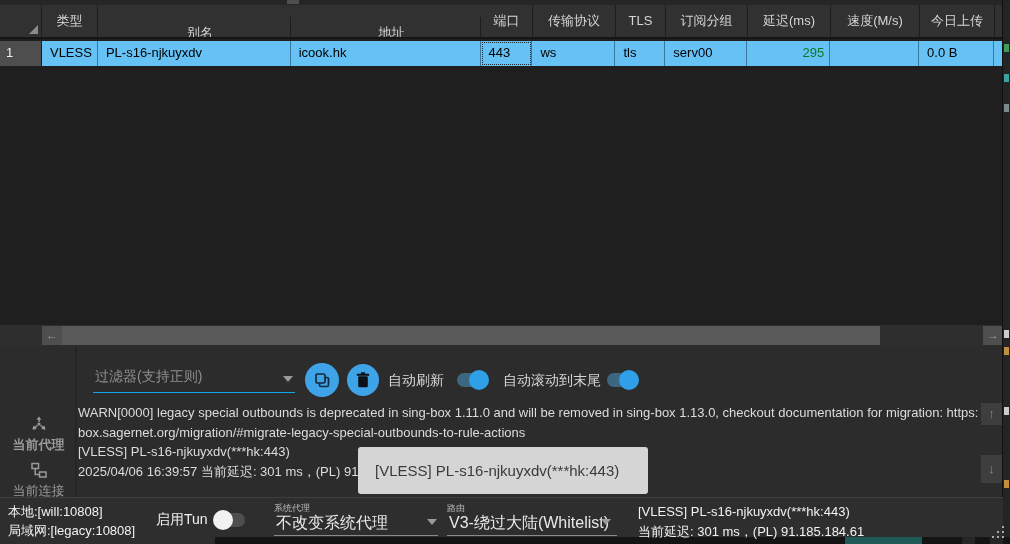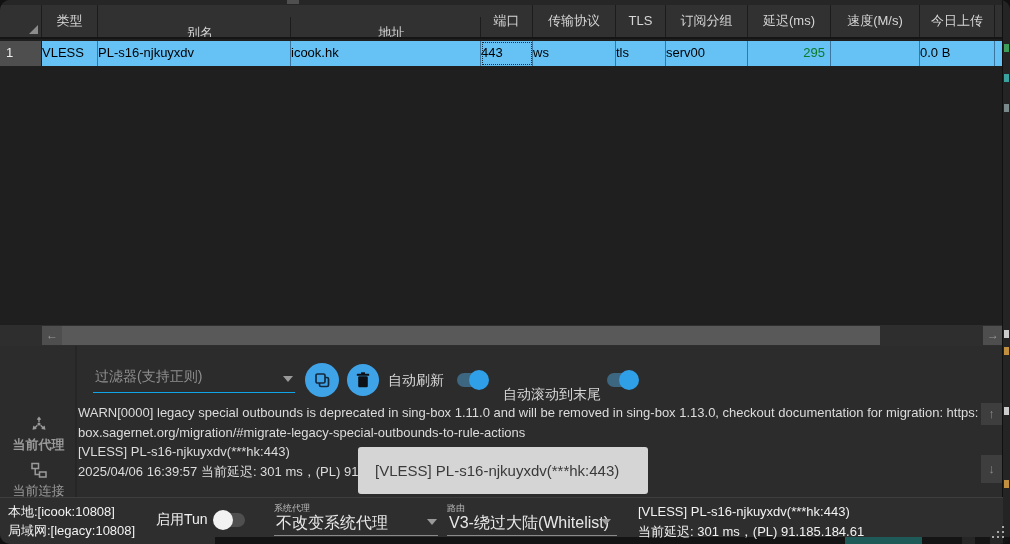--- a/index.html
+++ b/index.html
@@ -1,35 +1,35 @@
 <!DOCTYPE html>
 <html><head>
 <meta charset="utf-8">
 <style>
   html,body{margin:0;padding:0;background:#111;}
   .app{position:relative;width:1010px;height:544px;overflow:hidden;background:#262626;
-       font-family:"Liberation Sans","DejaVu Sans",sans-serif;border-radius:10px;-webkit-font-smoothing:antialiased;}
+       font-family:"Liberation Sans","DejaVu Sans",sans-serif;-webkit-font-smoothing:antialiased;}
   .abs{position:absolute;box-sizing:border-box;}
 
   
   .table-area{left:0;top:0;width:1003px;height:346px;background:#1f1f1f;}
   .topstrip{left:0;top:0;width:1003px;height:5px;background:#262626;}
   .notch{left:287px;top:0;width:12px;height:4px;background:#4f4f4f;}
   .thead{left:0;top:5px;width:1003px;height:34px;display:flex;background:#313131;border-bottom:2px solid #151515;}
   .hc{box-sizing:border-box;border-right:1px solid #1c1c1c;color:#d6d6d6;font-size:13px;line-height:32px;
       text-align:center;overflow:hidden;white-space:nowrap;}
   .hc.left{text-align:center;padding-left:12px;margin-top:12px;}
   .c0{width:42px}.c1{width:56px}.c2{width:193px}.c3{width:190px}.c4{width:52px}.c5{width:83px}
   .c6{width:50px}.c7{width:82px}.c8{width:83px}.c9{width:89px}.c10{width:75px}.c11{width:8px;border-right:none}
   .corner{position:relative;}
   .tri{position:absolute;right:3px;bottom:3px;width:0;height:0;
        border-left:9px solid transparent;border-bottom:9px solid #8c8c8c;}
   .trow{left:0;top:41px;width:1003px;height:25px;display:flex;}
   .rc{box-sizing:border-box;background:#66c1f5;border-right:1px solid rgba(12,45,75,.5);color:#000;
-      font-size:13px;line-height:24px;padding-left:0;overflow:hidden;white-space:nowrap;}
+      font-size:13px;line-height:24px;padding-left:8px;overflow:hidden;white-space:nowrap;}
   .rc.rownum{background:#4e4e4e;color:#f0f0f0;padding-left:6px;border-right:1px solid #1c1c1c;}
   .rc.dotted{outline:1px dotted #1d2b36;outline-offset:-2px;}
   .rc.lat{color:#0a7c28;text-align:right;padding-right:5px;padding-left:0;}
   
   .hscroll{left:0;top:325px;width:1003px;height:21px;background:#2e2e2e;}
   .hs-btn{position:absolute;top:1px;width:20px;height:19px;background:#4e4e4e;color:#9a9a9a;
           font-size:12px;line-height:19px;text-align:center;}
   .hs-thumb{position:absolute;left:62px;top:1px;width:818px;height:19px;background:#595959;}
 
   
@@ -173,21 +173,21 @@
         <rect x="0.8" y="1.8" width="12.4" height="2" rx="0.6" fill="#0d1117"></rect>
         <rect x="5" y="0.3" width="4" height="2" fill="#0d1117"></rect>
       </svg>
     </div>
 
     <div class="tlabel" style="left:388px;">自动刷新</div>
     <div class="toggle on" style="left:457px;top:27px;">
       <div class="knob"></div>
     </div>
 
-    <div class="tlabel" style="left:503px;margin-top:14px;">自动滚动到末尾</div>
+    <div class="tlabel" style="left:503px;">自动滚动到末尾</div>
     <div class="toggle on" style="left:607px;top:27px;">
       <div class="knob"></div>
     </div>
 
     <div class="log">
       <div class="logline">WARN[0000] legacy special outbounds is deprecated in sing-box 1.11.0 and will be removed in sing-box 1.13.0, checkout documentation for migration: https://sing-</div>
       <div class="logline">box.sagernet.org/migration/#migrate-legacy-special-outbounds-to-rule-actions</div>
       <div class="logline">[VLESS] PL-s16-njkuyxdv(***hk:443)</div>
       <div class="logline">2025/04/06 16:39:57 当前延迟: 301 ms，(PL) 91.185.184</div>
     </div>
@@ -196,21 +196,21 @@
       <span>↑</span>
     </div>
     <div class="sbtn" style="top:109px;height:28px;line-height:28px;font-size:13px;">
       <span>↓</span>
     </div>
   </div>
 
   <div class="abs tooltip">[VLESS] PL-s16-njkuyxdv(***hk:443)</div>
 
   <div class="abs statusbar">
-    <div class="st" style="left:8px;top:5px;">本地:[icook:10808]</div>
+    <div class="st" style="left:8px;top:5px;">本地:[will:10808]</div>
     <div class="st" style="left:8px;top:24px;">局域网:[legacy:10808]</div>
 
     <div class="st" style="left:156px;top:13px;font-size:14px;">启用Tun</div>
     <div class="toggle" style="left:215px;top:15px;">
       <div class="knob"></div>
     </div>
 
     <div class="small-lab" style="left:274px;top:4px;">系统代理</div>
     <div class="ddval" style="left:276px;top:15px;">不改变系统代理</div>
     <div class="caret" style="position:absolute;left:427px;top:21px;"></div>

